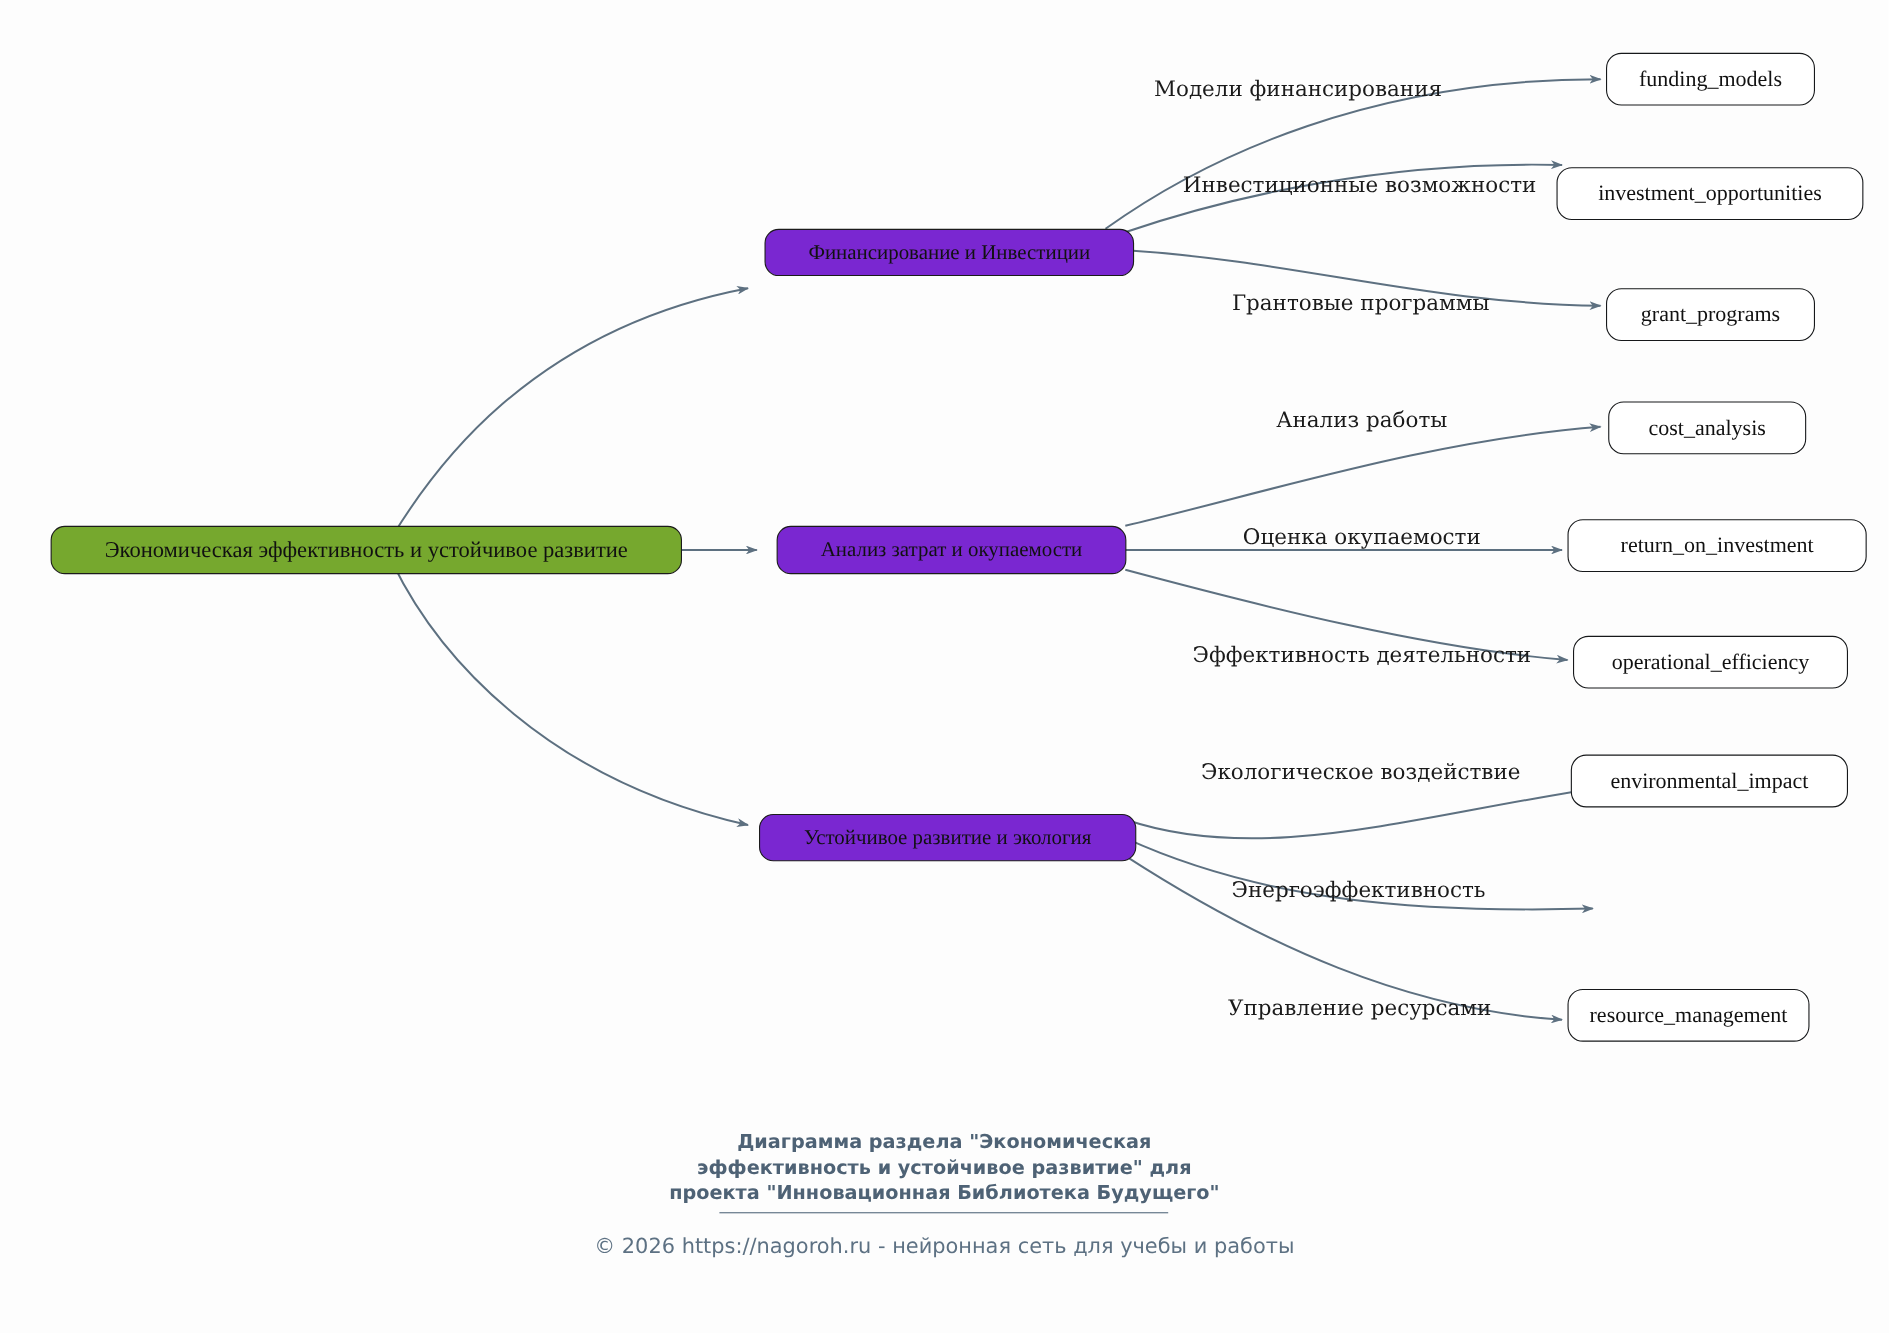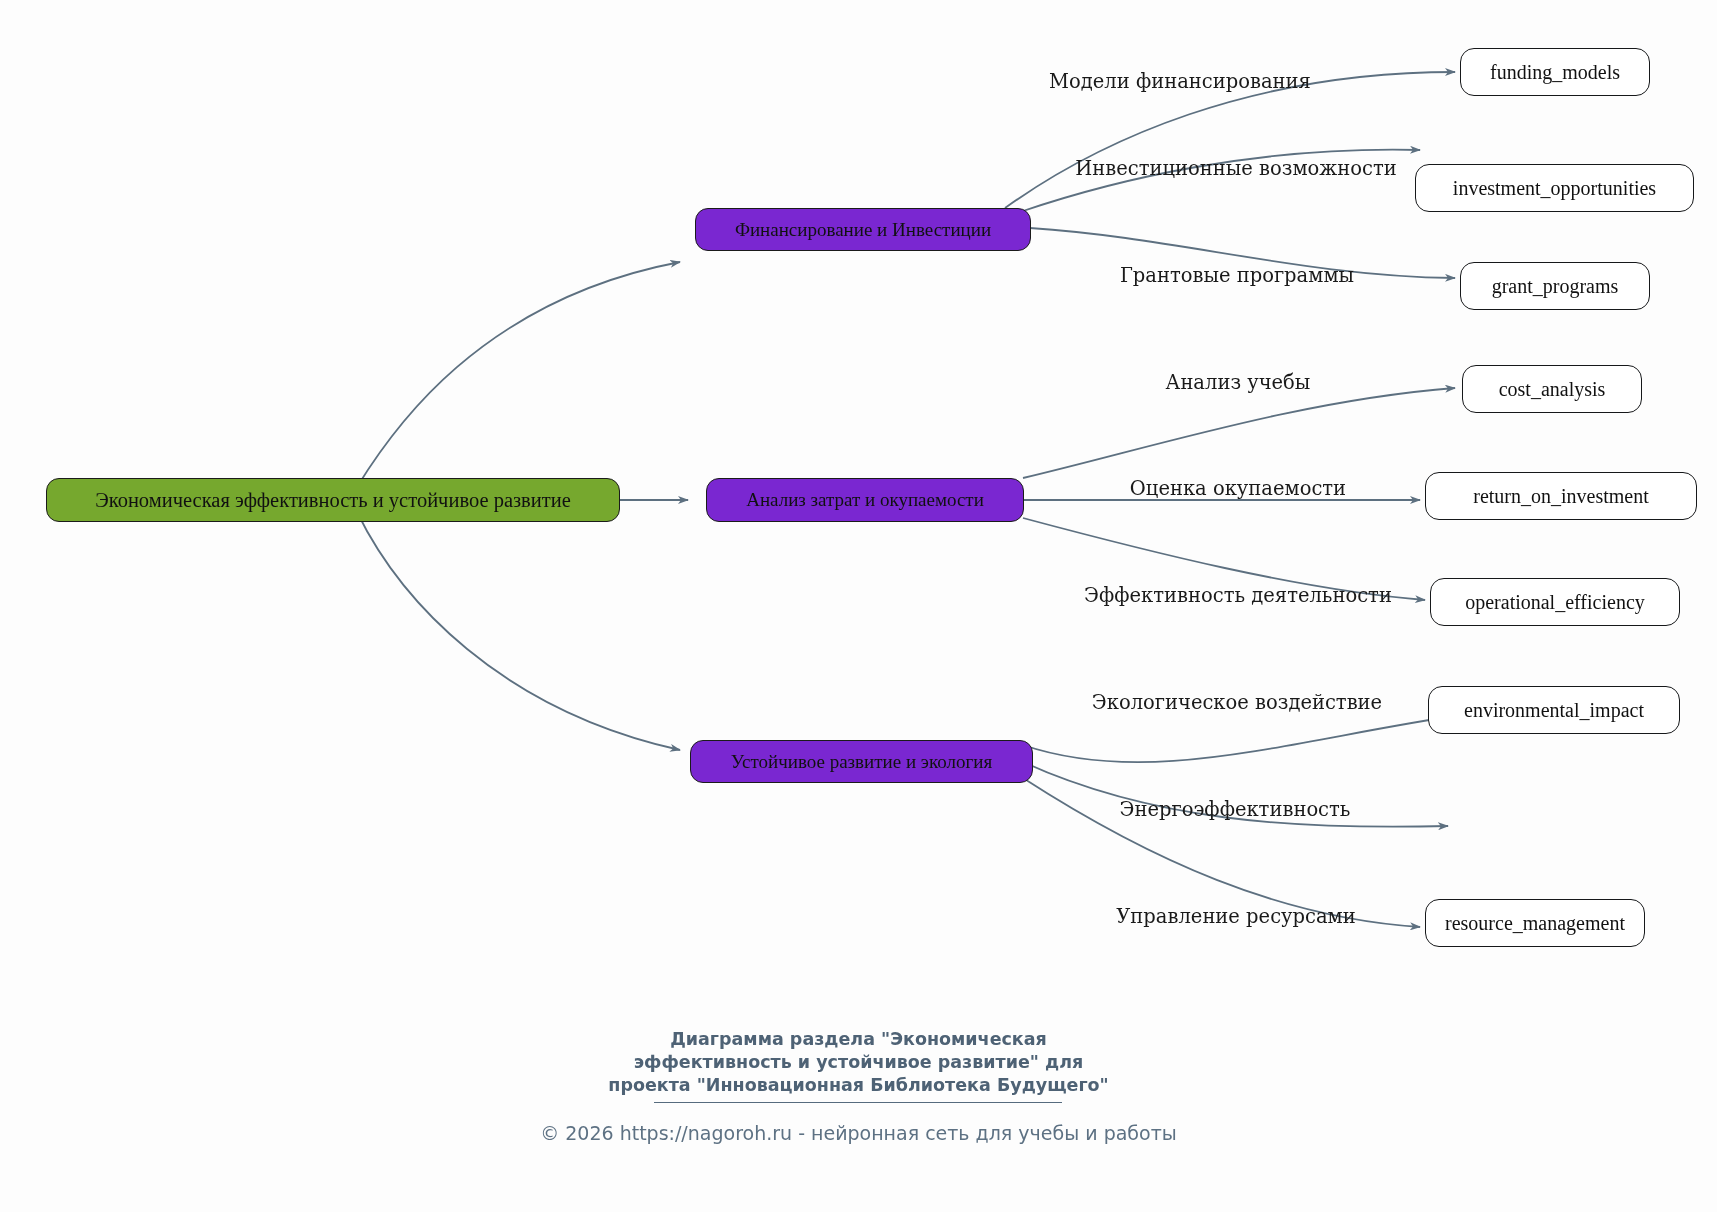--- a/index.html
+++ b/index.html
@@ -128,42 +128,42 @@
   <div class="node node-root" style="left:46px; top:478px; width:574px; height:44px;">Экономическая эффективность и устойчивое развитие</div>
 
   <div class="node node-branch" style="left:695px; top:208px; width:336px; height:43px;">Финансирование и Инвестиции</div>
 
   <div class="node node-branch" style="left:706px; top:478px; width:318px; height:44px;">Анализ затрат и окупаемости</div>
 
   <div class="node node-branch" style="left:690px; top:740px; width:343px; height:43px;">Устойчивое развитие и экология</div>
 
   <div class="node node-leaf" style="left:1460px; top:48px; width:190px; height:48px;">funding_models</div>
 
-  <div class="node node-leaf" style="left:1415px; top:164px; width:279px; height:48px;">investment_opportunities</div>
+  <div class="node node-leaf" style="left:1415px; top:152px; width:279px; height:48px;">investment_opportunities</div>
 
   <div class="node node-leaf" style="left:1460px; top:262px; width:190px; height:48px;">grant_programs</div>
 
   <div class="node node-leaf" style="left:1462px; top:365px; width:180px; height:48px;">cost_analysis</div>
 
   <div class="node node-leaf" style="left:1425px; top:472px; width:272px; height:48px;">return_on_investment</div>
 
   <div class="node node-leaf" style="left:1430px; top:578px; width:250px; height:48px;">operational_efficiency</div>
 
   <div class="node node-leaf" style="left:1428px; top:686px; width:252px; height:48px;">environmental_impact</div>
 
 
   <div class="node node-leaf" style="left:1425px; top:899px; width:220px; height:48px;">resource_management</div>
 
   <div class="edge-label" style="left:1180px; top:61px;margin-top:20px;">Модели финансирования</div>
 
   <div class="edge-label" style="left:1236px; top:168px;">Инвестиционные возможности</div>
 
   <div class="edge-label" style="left:1237px; top:275px;">Грантовые программы</div>
 
-  <div class="edge-label" style="left:1238px; top:382px;">Анализ учебы</div>
+  <div class="edge-label" style="left:1238px; top:382px;">Анализ работы</div>
 
   <div class="edge-label" style="left:1238px; top:488px;">Оценка окупаемости</div>
 
   <div class="edge-label" style="left:1238px; top:595px;">Эффективность деятельности</div>
 
   <div class="edge-label" style="left:1237px; top:702px;">Экологическое воздействие</div>
 
   <div class="edge-label" style="left:1235px; top:809px;">Энергоэффективность</div>
 
   <div class="edge-label" style="left:1236px; top:916px;">Управление ресурсами</div>

